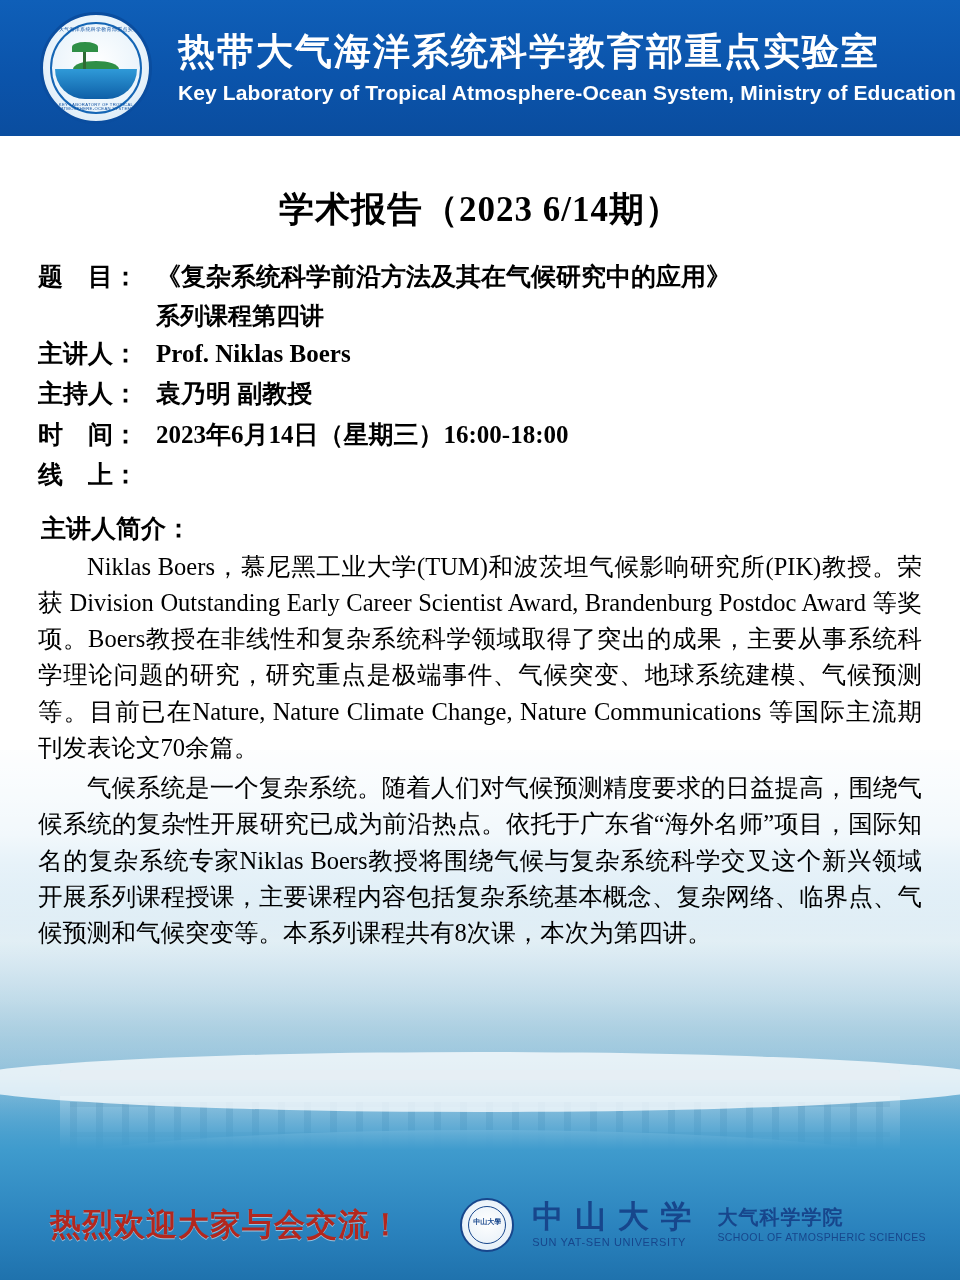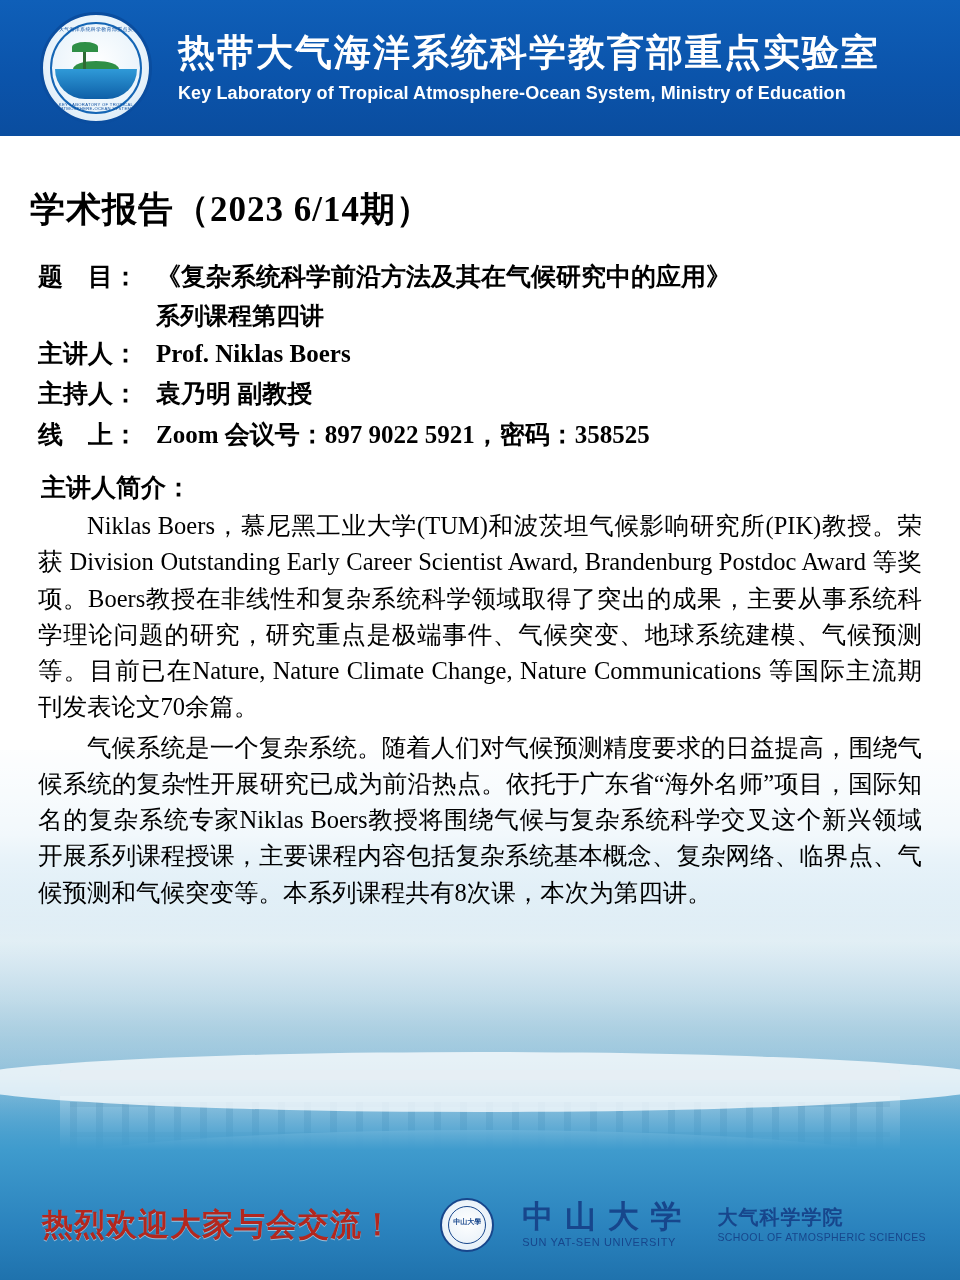--- a/index.html
+++ b/index.html
@@ -115,21 +115,21 @@
     color: #ffffff;
   }
   .header-cn {
     font-size: 37px;
     font-weight: bold;
     letter-spacing: 2px;
     line-height: 1.15;
     white-space: nowrap;
   }
   .header-en {
-    font-size: 18px;
+    font-size: 21px;
     font-weight: bold;
     letter-spacing: 0.1px;
     margin-top: 8px;
     white-space: nowrap;
   }
 
   
   .body-area {
     position: relative;
     height: 1140px;
@@ -212,20 +212,21 @@
     background: linear-gradient(180deg, rgba(255,255,255,0.85), rgba(255,255,255,0.1));
     border-radius: 50% 50% 0 0 / 100% 100% 0 0;
   }
 
   .content {
     position: relative;
     padding: 28px 30px 0 30px;
   }
 
   .title {
+    text-align: center;
     font-family: "Liberation Serif", serif;
     font-size: 35px;
     font-weight: bold;
     color: #000000;
     letter-spacing: 1px;
     margin: 18px 0 24px 0;
   }
 
   .info-list {
     margin: 0 0 0 8px;
@@ -270,41 +271,41 @@
     line-height: 1.48;
     color: #000000;
     text-align: justify;
     text-justify: inter-ideograph;
     text-indent: 2em;
   }
 
   
   .footer {
     position: absolute;
-    left: 8px; right: 0;
+    left: 16px; right: 0;
     bottom: 0;
     height: 104px;
     display: flex;
     align-items: center;
     justify-content: space-between;
     padding: 0 34px 6px 34px;
     box-sizing: border-box;
   }
   .welcome {
     font-family: "Liberation Serif", serif;
     font-size: 31px;
     font-weight: bold;
     color: #b3271e;
     letter-spacing: 1px;
     text-shadow: 0 1px 0 rgba(255,255,255,0.5);
   }
   .uni-block {
     display: flex;
     align-items: center;
-    gap: 28px;
+    gap: 18px;
   }
   .uni-seal {
     width: 50px; height: 50px;
     border-radius: 50%;
     border: 2px solid #17468c;
     background: radial-gradient(circle at 50% 45%, #ffffff 0%, #e7f0f8 70%, #cfe0ef 100%);
     position: relative;
     flex: none;
   }
   .uni-seal::after {
@@ -403,25 +404,28 @@
         <div class="info-row">
           <span class="info-label">主讲人：</span>
           <span class="info-value">Prof. Niklas Boers</span>
         </div>
 
         <div class="info-row">
           <span class="info-label">主持人：</span>
           <span class="info-value">袁乃明 副教授</span>
         </div>
 
+        <div class="info-row">
+          <span class="info-label">时　间：</span>
+          <span class="info-value">2023年6月14日（星期三）16:00-18:00</span>
+        </div>
 
 
         <div class="info-row">
           <span class="info-label">线　上：</span>
-          <span class="info-value">Zoom 会议号：897 9022 5921，密码：358525</span>
         </div>
 
       </div>
 
       <div class="bio-head">主讲人简介：</div>
       <div class="para">Niklas Boers，慕尼黑工业大学(TUM)和波茨坦气候影响研究所(PIK)教授。荣获 Division Outstanding Early Career Scientist Award, Brandenburg Postdoc Award 等奖项。Boers教授在非线性和复杂系统科学领域取得了突出的成果，主要从事系统科学理论问题的研究，研究重点是极端事件、气候突变、地球系统建模、气候预测等。目前已在Nature, Nature Climate Change, Nature Communications 等国际主流期刊发表论文70余篇。</div>
       <div class="para">气候系统是一个复杂系统。随着人们对气候预测精度要求的日益提高，围绕气候系统的复杂性开展研究已成为前沿热点。依托于广东省“海外名师”项目，国际知名的复杂系统专家Niklas Boers教授将围绕气候与复杂系统科学交叉这个新兴领域开展系列课程授课，主要课程内容包括复杂系统基本概念、复杂网络、临界点、气候预测和气候突变等。本系列课程共有8次课，本次为第四讲。</div>
     </div>
 
     <div class="footer">

